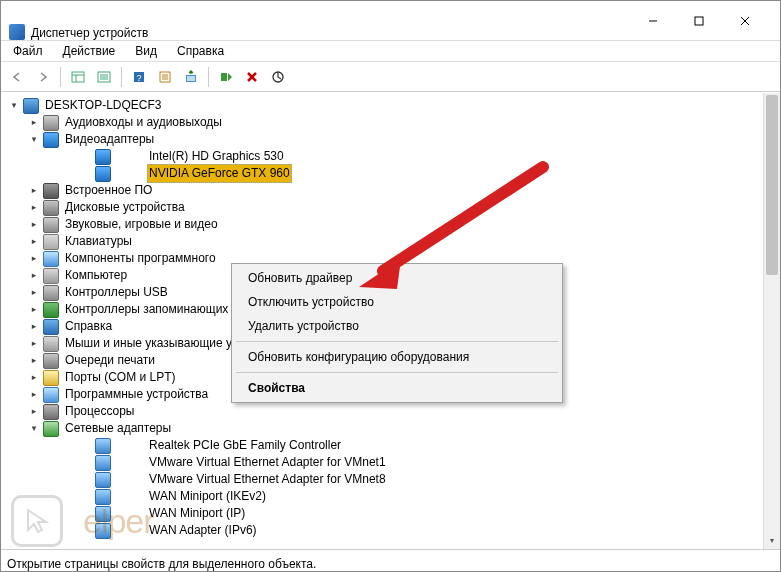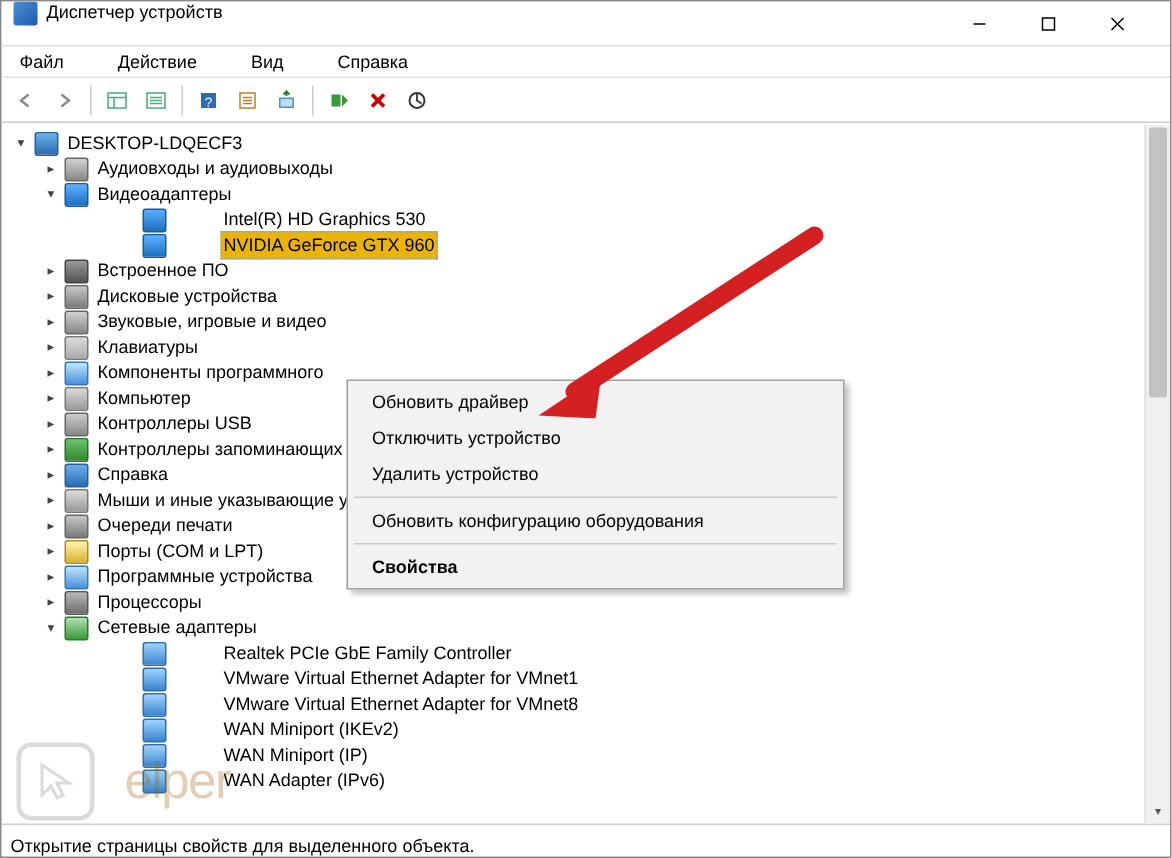--- a/index.html
+++ b/index.html
@@ -12,23 +12,23 @@
     width: 781px;
     height: 572px;
     border: 1px solid #888;
     display: flex;
     flex-direction: column;
     overflow: hidden;
     position: relative;
   }
   
   .titlebar {
-    height: 30px;
+    height: 40px;
     display: flex;
-    align-items: flex-start;
+    align-items: flex-end;
     padding: 0 12px 0 8px;
     background: #fff;
     border-bottom: 1px solid #ddd;
   }
   .titlebar .app-icon {
     width: 16px; height: 16px;
     margin-right: 6px;
     background: linear-gradient(135deg,#4a90d9,#1e5aa8);
     border-radius: 2px;
   }
@@ -41,21 +41,21 @@
     font-family: "Segoe UI Symbol", sans-serif;
     font-size: 11px;
   }
   
   .menubar {
     height: 21px;
     display:flex;
     align-items:center;
     padding: 0 4px;
     border-bottom: 1px solid #ddd;
-    gap: 20px;
+    gap: 4px;
   }
   .menu-item { padding: 2px 8px; }
   
   .toolbar {
     height: 30px;
     display:flex;
     align-items:center;
     padding: 2px 4px;
     border-bottom: 1px solid #ccc;
     gap: 2px;

